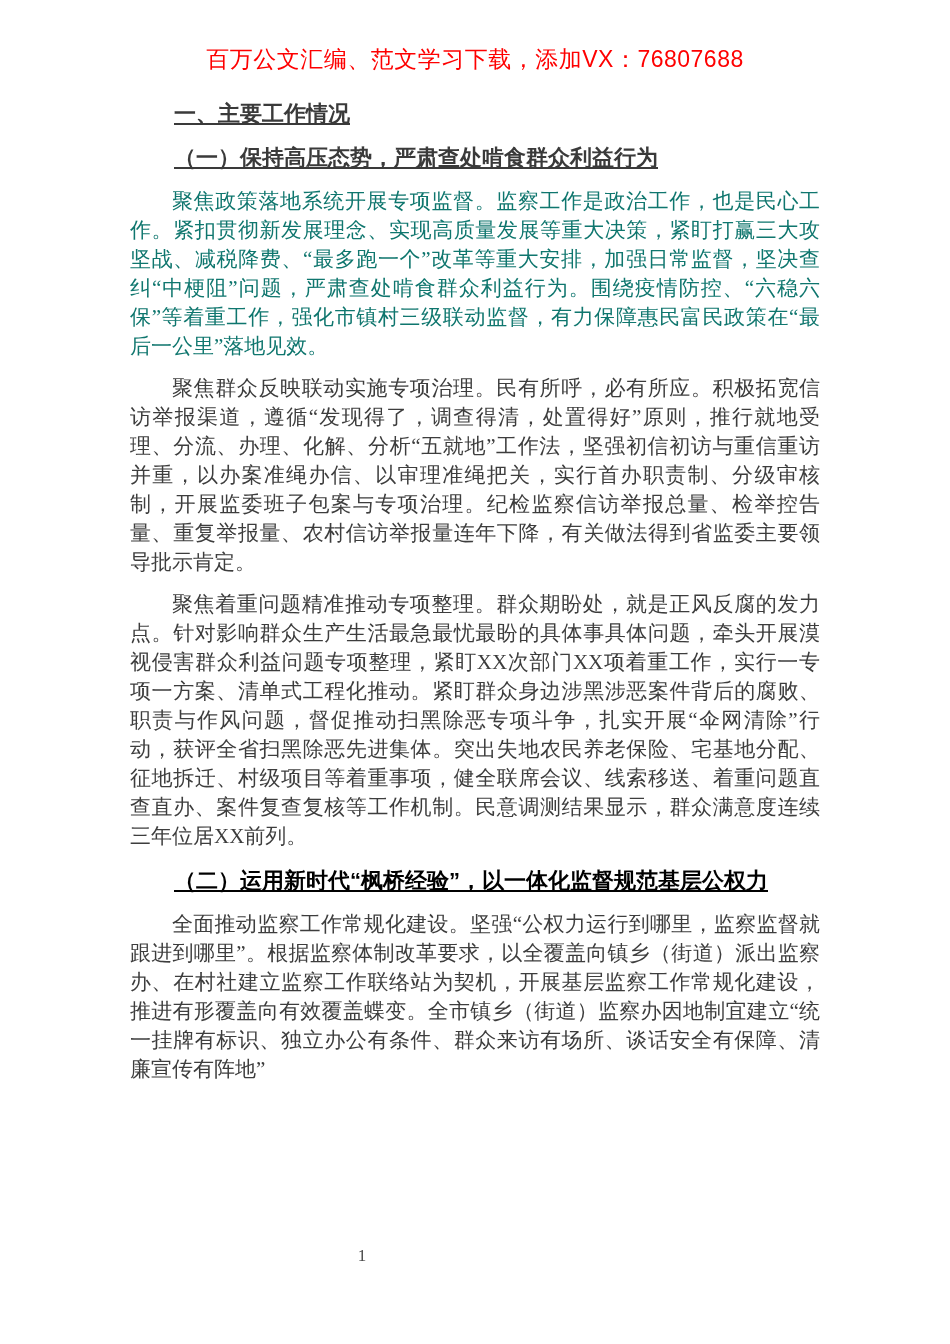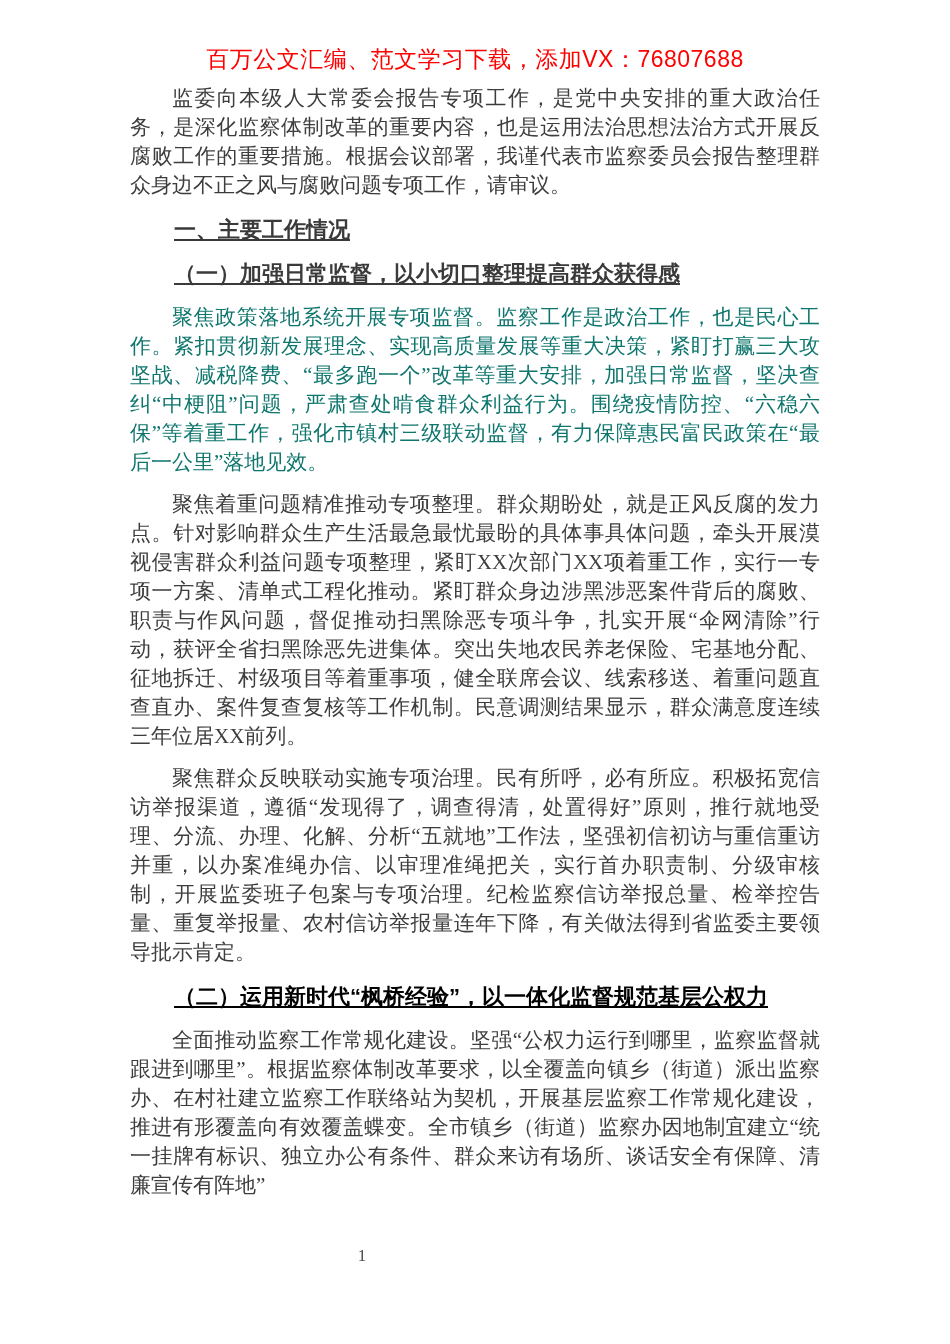--- a/index.html
+++ b/index.html
@@ -61,32 +61,31 @@
 </style>
 </head>
 <body>
 
 <div class="page" style="background: rgb(255, 255, 255);">
 
   <div class="promo-header" style="color: rgb(254, 0, 0);">百万公文汇编、范文学习下载，添加VX：76807688</div>
 
   <div class="content">
 
-    <p class="body-para" style="color: rgb(61, 61, 61);">监委向本级人大常委会报告专项工作，是党中央安排的重大政治任务，是深化监察体制改革的重要内容，也是运用法治思想法治方式开展反腐败工作的重要措施。根据会议部署，我谨代表市监察委员会报告整理群众身边不正之风与腐败问题专项工作，请审议。</p>
 
     <h2 class="section-heading" style="color: rgb(58, 58, 58);">一、主要工作情况</h2>
 
 
-    <h2 class="section-heading" style="color: rgb(58, 58, 58);">（一）加强日常监督，以小切口整理提高群众获得感</h2>
+    <h2 class="section-heading" style="color: rgb(58, 58, 58);">（一）保持高压态势，严肃查处啃食群众利益行为</h2>
 
     <p class="body-para" style="color: #0f766e;">聚焦政策落地系统开展专项监督。监察工作是政治工作，也是民心工作。紧扣贯彻新发展理念、实现高质量发展等重大决策，紧盯打赢三大攻坚战、减税降费、“最多跑一个”改革等重大安排，加强日常监督，坚决查纠“中梗阻”问题，严肃查处啃食群众利益行为。围绕疫情防控、“六稳六保”等着重工作，强化市镇村三级联动监督，有力保障惠民富民政策在“最后一公里”落地见效。</p>
 
+    <p class="body-para" style="color: rgb(61, 61, 61);">聚焦群众反映联动实施专项治理。民有所呼，必有所应。积极拓宽信访举报渠道，遵循“发现得了，调查得清，处置得好”原则，推行就地受理、分流、办理、化解、分析“五就地”工作法，坚强初信初访与重信重访并重，以办案准绳办信、以审理准绳把关，实行首办职责制、分级审核制，开展监委班子包案与专项治理。纪检监察信访举报总量、检举控告量、重复举报量、农村信访举报量连年下降，有关做法得到省监委主要领导批示肯定。</p>
+
     <p class="body-para" style="color: rgb(61, 61, 61);">聚焦着重问题精准推动专项整理。群众期盼处，就是正风反腐的发力点。针对影响群众生产生活最急最忧最盼的具体事具体问题，牵头开展漠视侵害群众利益问题专项整理，紧盯XX次部门XX项着重工作，实行一专项一方案、清单式工程化推动。紧盯群众身边涉黑涉恶案件背后的腐败、职责与作风问题，督促推动扫黑除恶专项斗争，扎实开展“伞网清除”行动，获评全省扫黑除恶先进集体。突出失地农民养老保险、宅基地分配、征地拆迁、村级项目等着重事项，健全联席会议、线索移送、着重问题直查直办、案件复查复核等工作机制。民意调测结果显示，群众满意度连续三年位居XX前列。</p>
-
-    <p class="body-para" style="color: rgb(61, 61, 61);">聚焦群众反映联动实施专项治理。民有所呼，必有所应。积极拓宽信访举报渠道，遵循“发现得了，调查得清，处置得好”原则，推行就地受理、分流、办理、化解、分析“五就地”工作法，坚强初信初访与重信重访并重，以办案准绳办信、以审理准绳把关，实行首办职责制、分级审核制，开展监委班子包案与专项治理。纪检监察信访举报总量、检举控告量、重复举报量、农村信访举报量连年下降，有关做法得到省监委主要领导批示肯定。</p>
 
     <h2 class="section-heading" style="color: #000000;">（二）运用新时代“枫桥经验”，以一体化监督规范基层公权力</h2>
 
     <p class="body-para" style="color: rgb(61, 61, 61);">全面推动监察工作常规化建设。坚强“公权力运行到哪里，监察监督就跟进到哪里”。根据监察体制改革要求，以全覆盖向镇乡（街道）派出监察办、在村社建立监察工作联络站为契机，开展基层监察工作常规化建设，推进有形覆盖向有效覆盖蝶变。全市镇乡（街道）监察办因地制宜建立“统一挂牌有标识、独立办公有条件、群众来访有场所、谈话安全有保障、清廉宣传有阵地”</p>
 
   </div>
 
   <div class="page-number">1</div>
 
 </div>

